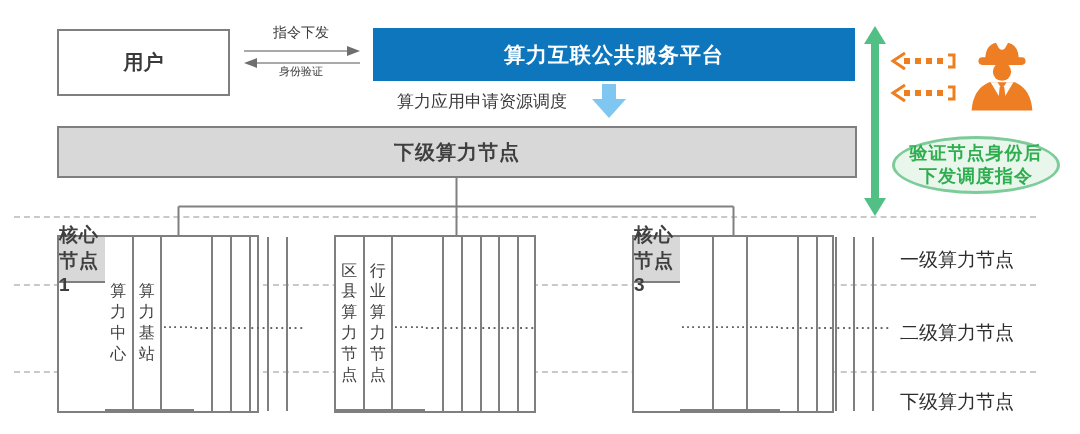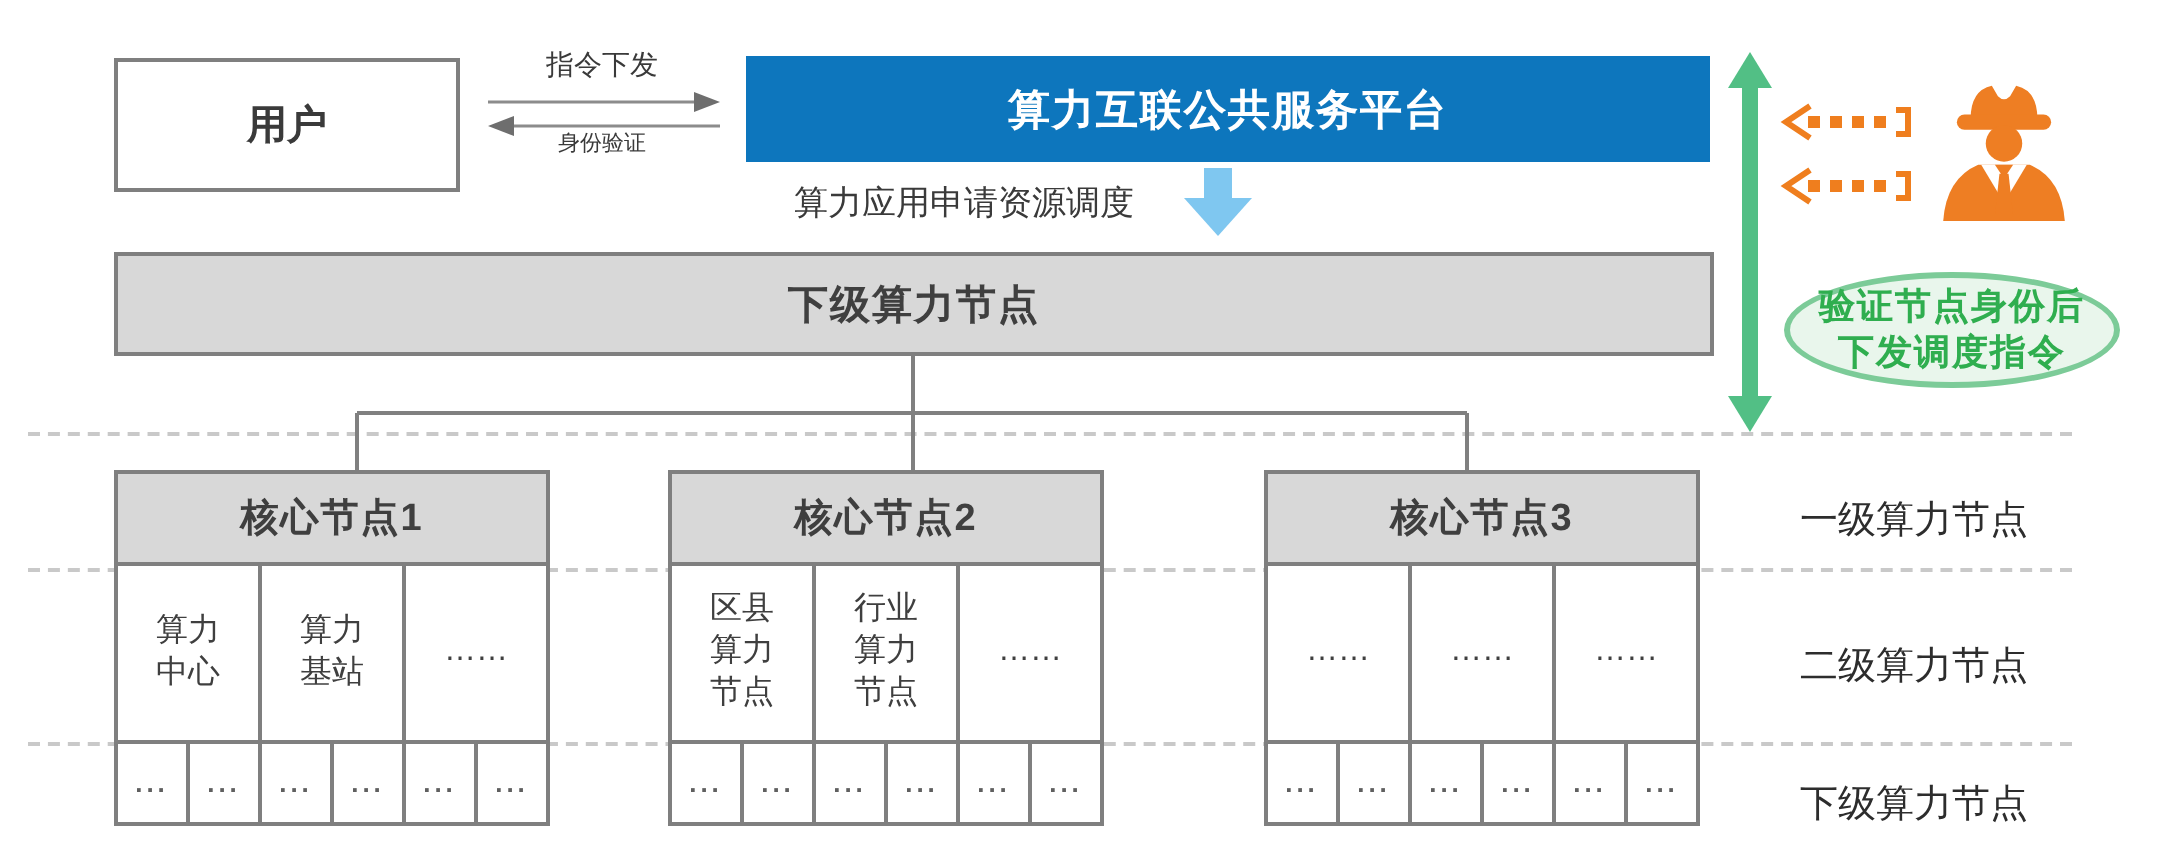--- a/index.html
+++ b/index.html
@@ -40,23 +40,23 @@
   .connectors { left:0; top:0; }
 
   .dash-line {
     left:14px; width:1022px; height:0;
     border-top:2px dashed #c9c9c9;
   }
   .dash-1 { top:216px; } .dash-2 { top:284px; } .dash-3 { top:371px; }
 
   
   .node {
-    top:235px; width:218px; height:178px;
+    top:235px; width:202px; height:178px;
     border:2px solid #7f7f7f; background:#ffffff;
-    display:flex; flex-direction:column;
+    display:flex; flex-direction:row;
   }
   .node-1 { left:57px; } .node-2 { left:334px; } .node-3 { left:608px;margin-left:24px; }
   .node-header {
     height:46px; flex:0 0 46px; background:#d8d8d8; border-bottom:2px solid #7f7f7f;
     display:flex; align-items:center; justify-content:center;
     font-size:19px; font-weight:bold; color:#3f3f3f; letter-spacing:1px;
   }
   .node-mid { flex:0 0 89px; display:flex; border-bottom:2px solid #7f7f7f; }
   .mid-cell {
     flex:1; border-right:2px solid #7f7f7f;
@@ -146,21 +146,20 @@
       <div class="sub-cell">...</div>
       <div class="sub-cell">...</div>
       <div class="sub-cell">...</div>
       <div class="sub-cell">...</div>
       <div class="sub-cell">...</div>
       <div class="sub-cell">...</div>
     </div>
   </div>
 
   <div class="abs node node-2">
-    <div class="node-header">核心节点2</div>
     <div class="node-mid">
       <div class="mid-cell">区县
 算力
 节点</div>
       <div class="mid-cell">行业
 算力
 节点</div>
       <div class="mid-cell">……</div>
     </div>
     <div class="node-sub">

